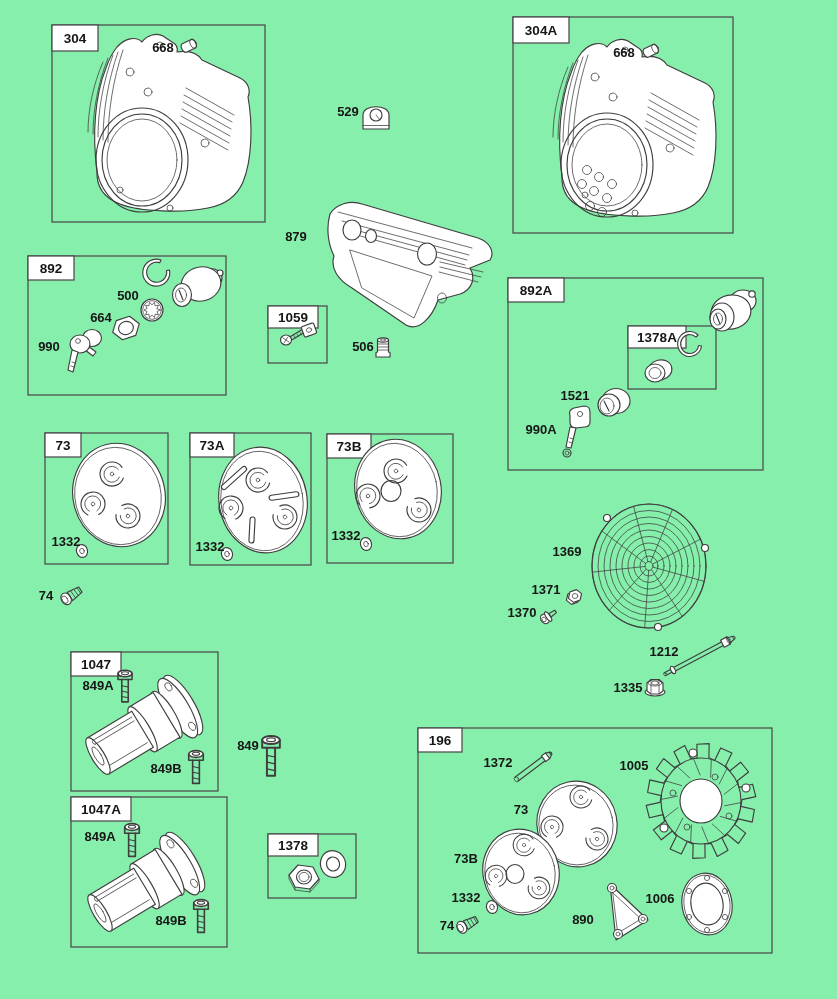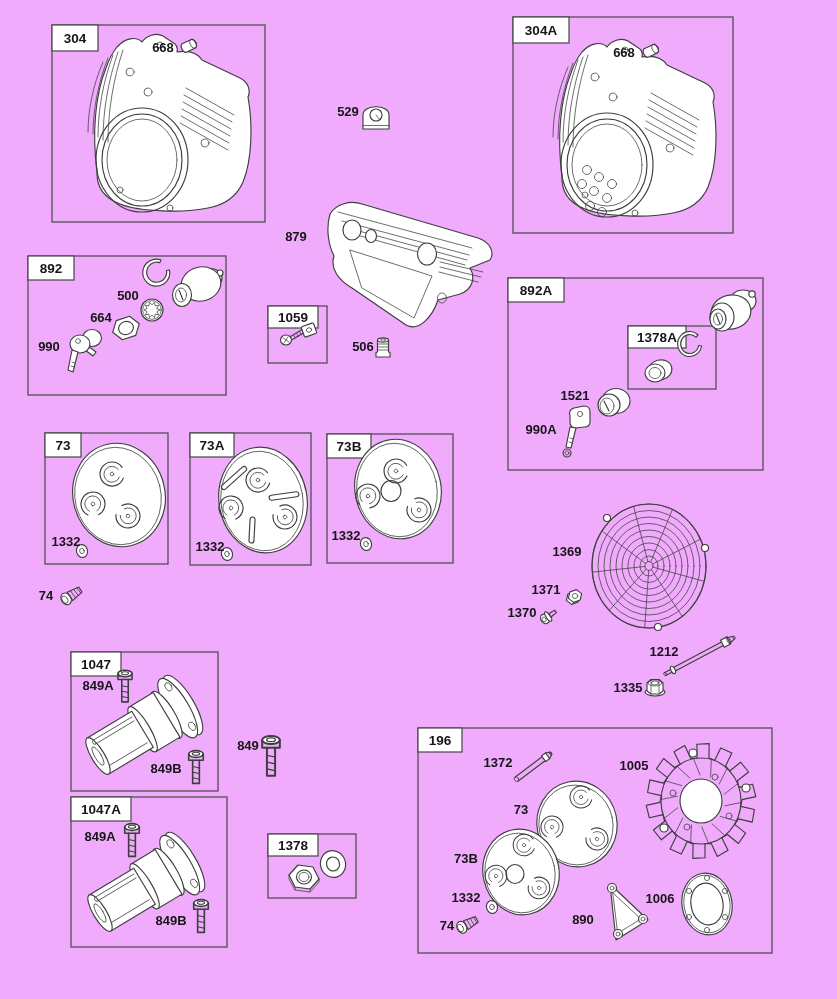--- a/index.html
+++ b/index.html
@@ -1,16 +1,16 @@
 <!DOCTYPE html>
 <html><head>
 <meta charset="utf-8">
 <style>
   html,body{margin:0;padding:0;background:#fff}
-  #stage{position:relative;width:837px;height:999px;background:#f0abfc;overflow:hidden;
+  #stage{position:relative;width:837px;height:999px;background:#86efac;overflow:hidden;
          font-family:"Liberation Sans",sans-serif}
   svg{position:absolute;left:0;top:0}
   .lbl{font:600 13px "Liberation Sans",sans-serif;fill:#161616;text-anchor:middle}
   .cell{font:600 13.5px "Liberation Sans",sans-serif;fill:#161616;text-anchor:middle}
   .ln{fill:none;stroke:#3e3e3e;stroke-width:1.15;stroke-linecap:round;stroke-linejoin:round}
   .thin{stroke-width:.75}
   .fw{fill:#fff;stroke:#3e3e3e;stroke-width:1.15;stroke-linejoin:round;stroke-linecap:round}
   .box{fill:none;stroke:#4b4b4b;stroke-width:1.25}
   .cellr{fill:#fff;stroke:#4b4b4b;stroke-width:1.25}
 </style>

